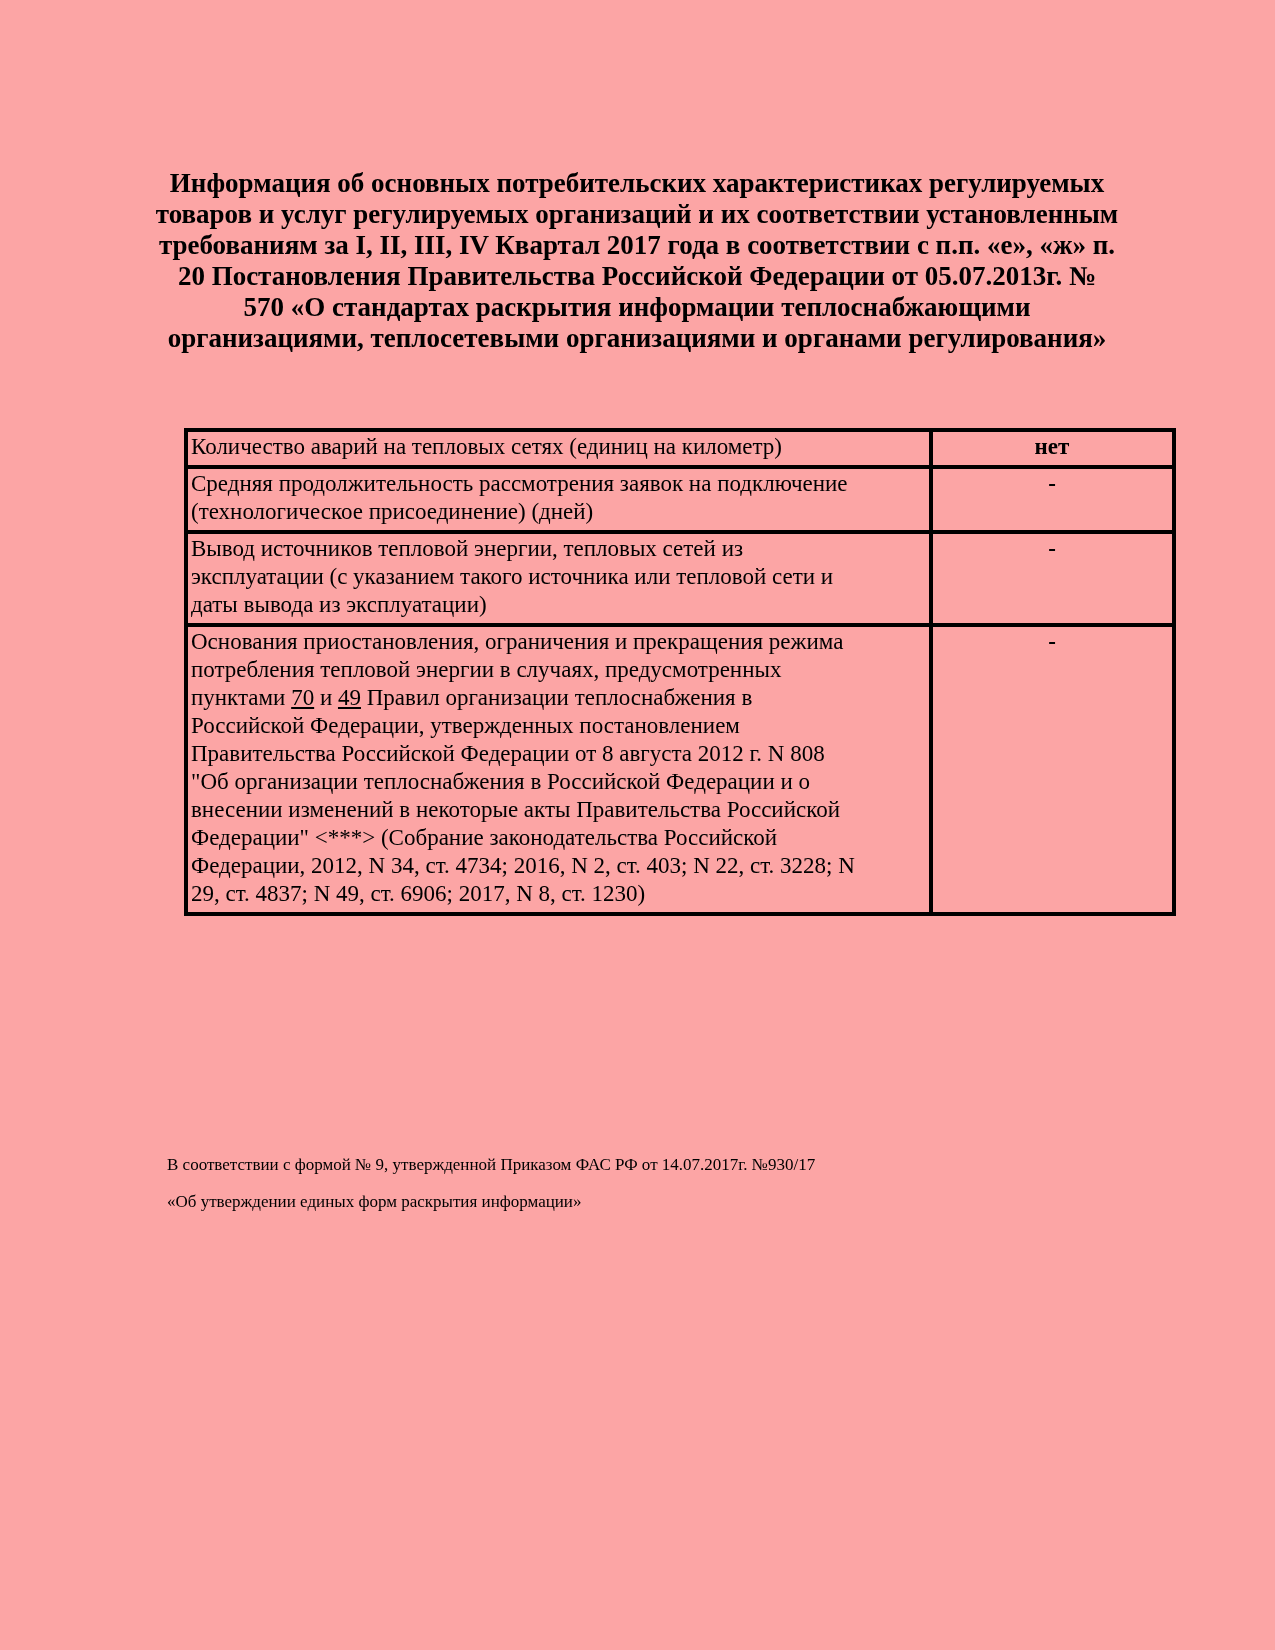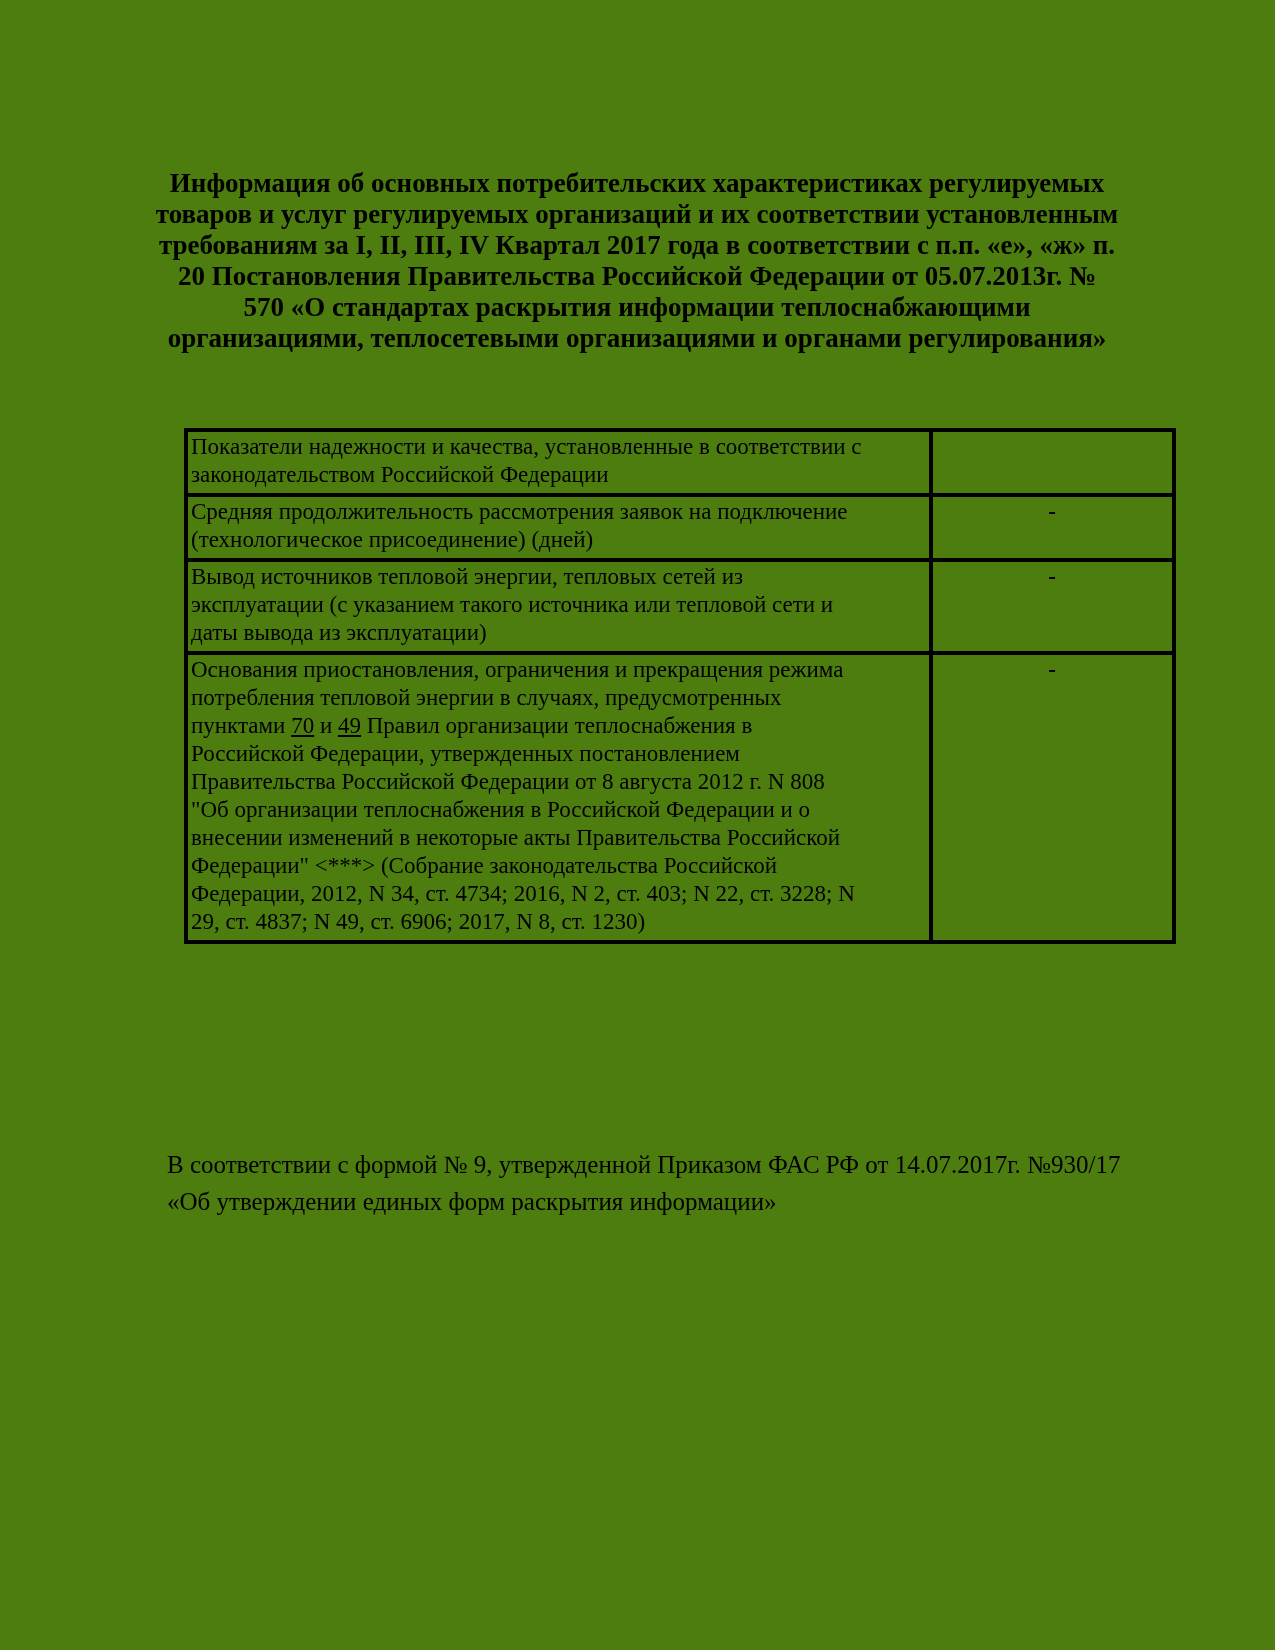--- a/index.html
+++ b/index.html
@@ -2,21 +2,21 @@
 <html><head>
 <meta charset="utf-8">
 <style>
   * { margin: 0; padding: 0; box-sizing: border-box; }
   html, body { background: #e9e9e9; }
   .page {
     position: relative;
     width: 1275px;
     height: 1650px;
     margin: 0 auto;
-    background: #4d7c0f;
+    background: #fca5a5;
     color: #000000;
     font-family: "Liberation Serif", serif;
     overflow: hidden;
   }
   .doc-title {
     position: absolute;
     top: 168px;
     left: 137px;
     width: 1000px;
     text-align: center;
@@ -49,43 +49,42 @@
     font-size: 25px;
     line-height: 29px;
     padding-top: 2px;
   }
   .ref-link { text-decoration: underline; margin-top: 16px; }
   .doc-footer {
     position: absolute;
     top: 1146px;
     left: 167px;
     width: 1010px;
-    font-size: 25px;
+    font-size: 17px;
     line-height: 37px;
     white-space: pre-line;
   }
 </style>
 </head>
 <body>
 
 <div class="page">
 
   <div class="doc-title">Информация об основных потребительских характеристиках регулируемых
 товаров и услуг регулируемых организаций и их соответствии установленным
 требованиям за I, II, III, IV Квартал 2017 года в соответствии с п.п. «е», «ж» п.
 20 Постановления Правительства Российской Федерации от 05.07.2013г. №
 570 «О стандартах раскрытия информации теплоснабжающими
 организациями, теплосетевыми организациями и органами регулирования»</div>
 
   <table class="doc-table">
     <tbody>
       <tr>
-        <td class="label-cell">Показатели надежности и качества, установленные в соответствии с
-законодательством Российской Федерации</td>
-        <td class="value-cell"></td>
+        <td class="label-cell">Количество аварий на тепловых сетях (единиц на километр)</td>
+        <td class="value-cell">нет</td>
       </tr>
       <tr>
         <td class="label-cell">Средняя продолжительность рассмотрения заявок на подключение
 (технологическое присоединение) (дней)</td>
         <td class="value-cell">-</td>
       </tr>
       <tr>
         <td class="label-cell">Вывод источников тепловой энергии, тепловых сетей из
 эксплуатации (с указанием такого источника или тепловой сети и
 даты вывода из эксплуатации)</td>

